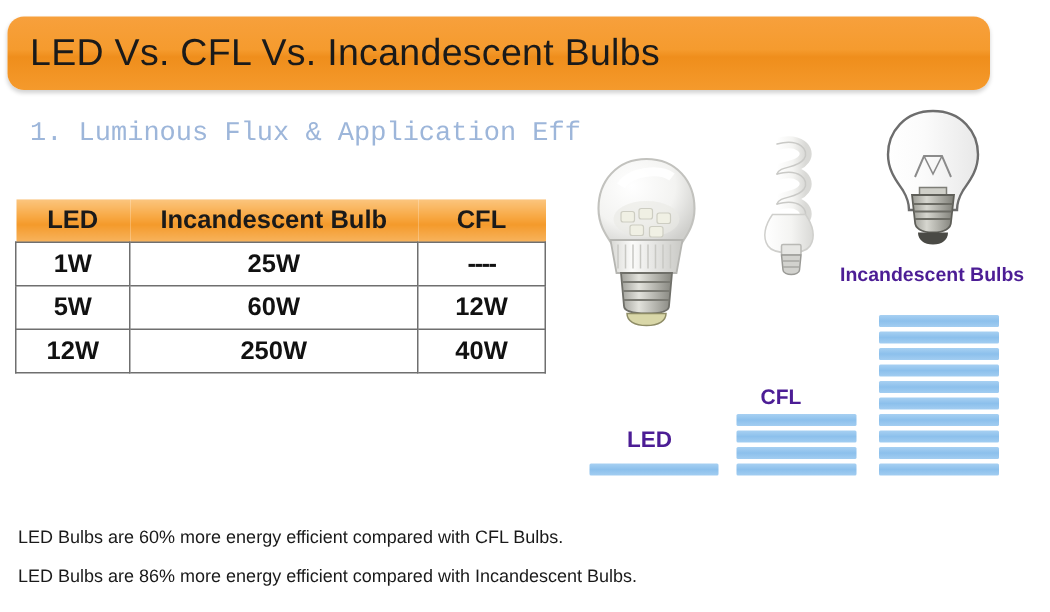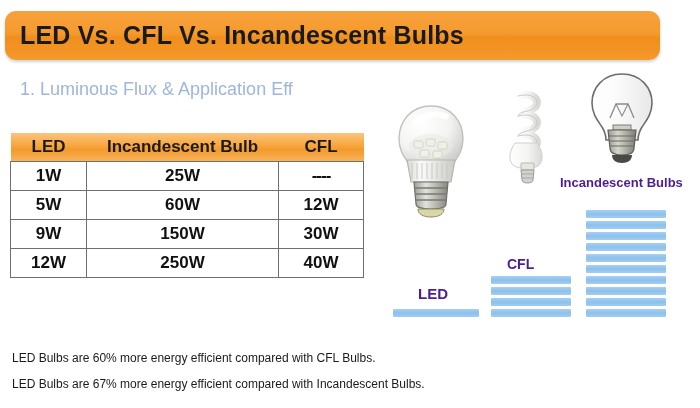--- a/index.html
+++ b/index.html
@@ -13,28 +13,28 @@
   
   .header-bar{
     position:absolute;left:5px;top:11px;width:655px;height:49px;
     border-radius:11px;
     background:linear-gradient(180deg,#f7a03c 0%,#f59b2e 45%,#ef8e1c 55%,#f59a2c 100%);
     box-shadow:0 2px 3px rgba(0,0,0,0.18);
     display:flex;align-items:center;
   }
   .header-title{
     margin-left:15px;
-    font-size:25px;font-weight:bold;color:#1a1a1a;
+    font-size:25px;font-weight:normal;color:#1a1a1a;
     letter-spacing:.2px;white-space:nowrap;
   }
 
   
   .subtitle{
     position:absolute;left:20px;top:79px;
-    font-size:18px;color:#9db6da;font-weight:normal;white-space:nowrap;
+    font-size:18px;color:#9db6da;font-weight:normal;white-space:nowrap;font-family:Liberation Mono, monospace;
   }
 
   
   .spec-table{
     position:absolute;left:10px;top:133px;width:353px;
     border-collapse:collapse;table-layout:fixed;
   }
   .spec-table th{
     height:28px;
     background:linear-gradient(180deg,#fbc57e 0%,#f8a945 40%,#f49a2b 60%,#f7b35c 100%);
@@ -109,25 +109,20 @@
     <tbody>
       <tr>
         <td>1W</td>
         <td>25W</td>
         <td class="dash">----</td>
       </tr>
       <tr>
         <td>5W</td>
         <td>60W</td>
         <td>12W</td>
-      </tr>
-      <tr>
-        <td>9W</td>
-        <td>150W</td>
-        <td>30W</td>
       </tr>
       <tr>
         <td>12W</td>
         <td>250W</td>
         <td>40W</td>
       </tr>
     </tbody>
   </table>
 
   <div class="illus">
@@ -237,16 +232,16 @@
         <div class="bar"></div>
         <div class="bar"></div>
         <div class="bar"></div>
         <div class="bar"></div>
         <div class="bar"></div>
       </div>
   </div>
 
   <div class="footer">
     <div class="footer-line">LED Bulbs are 60% more energy efficient compared with CFL Bulbs.</div>
-    <div class="footer-line">LED Bulbs are 67% more energy efficient compared with Incandescent Bulbs.</div>
+    <div class="footer-line">LED Bulbs are 86% more energy efficient compared with Incandescent Bulbs.</div>
   </div>
 
 </div>
 
 </body></html>

